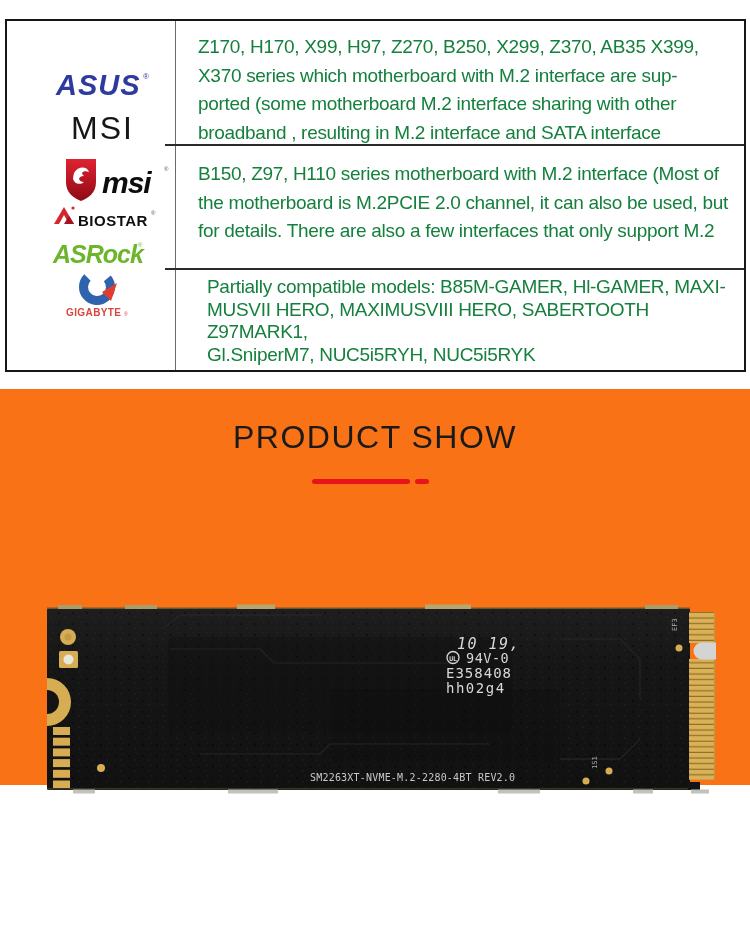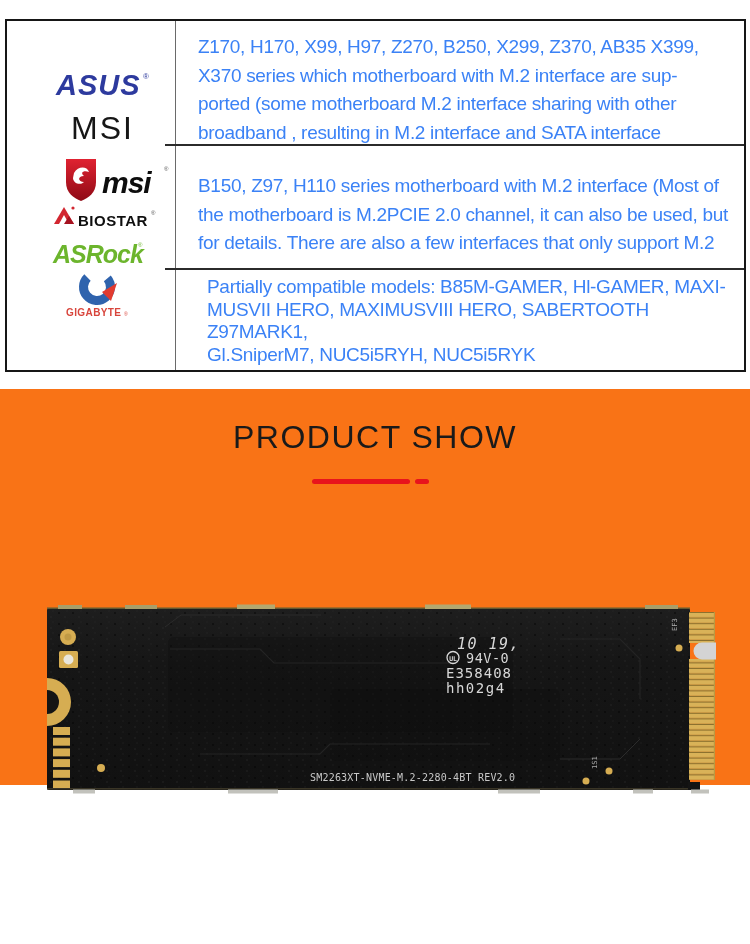--- a/index.html
+++ b/index.html
@@ -11,23 +11,23 @@
   .compat-table{
     position:absolute;left:5px;top:19px;width:741px;height:353px;
     box-sizing:border-box;border:2px solid #161616;background:#fff;
   }
   .brand-col{
     position:absolute;left:12px;top:0;width:157px;height:100%;
     border-right:1px solid #6a6a6a;box-sizing:border-box;
   }
   .info-col{position:absolute;left:158px;top:0;right:0;height:100%;}
   .info-row{box-sizing:border-box;padding-left:33px;padding-right:10px;
-    color:#3b82f6;font-size:19px;letter-spacing:-0.3px;}
+    color:#15803d;font-size:19px;letter-spacing:-0.3px;}
   .row-1{height:123px;padding-top:12px;line-height:28.5px;}
-  .row-2{height:124px;border-top:2px solid #2b2b2b;padding-top:26px;line-height:28.5px;}
+  .row-2{height:124px;border-top:2px solid #2b2b2b;padding-top:14px;line-height:28.5px;}
   .row-3{height:84px;border-top:2px solid #2b2b2b;padding-top:6px;line-height:22.5px;padding-left:42px;}
   
   .gray-section{
     position:absolute;left:0;top:389px;width:750px;height:396px;
     background:#f97316;
   }
   .show-title{
     position:absolute;top:30px;left:0;width:100%;text-align:center;
     font-size:32px;letter-spacing:1.5px;color:#1a1a1a;font-weight:400;
   }

